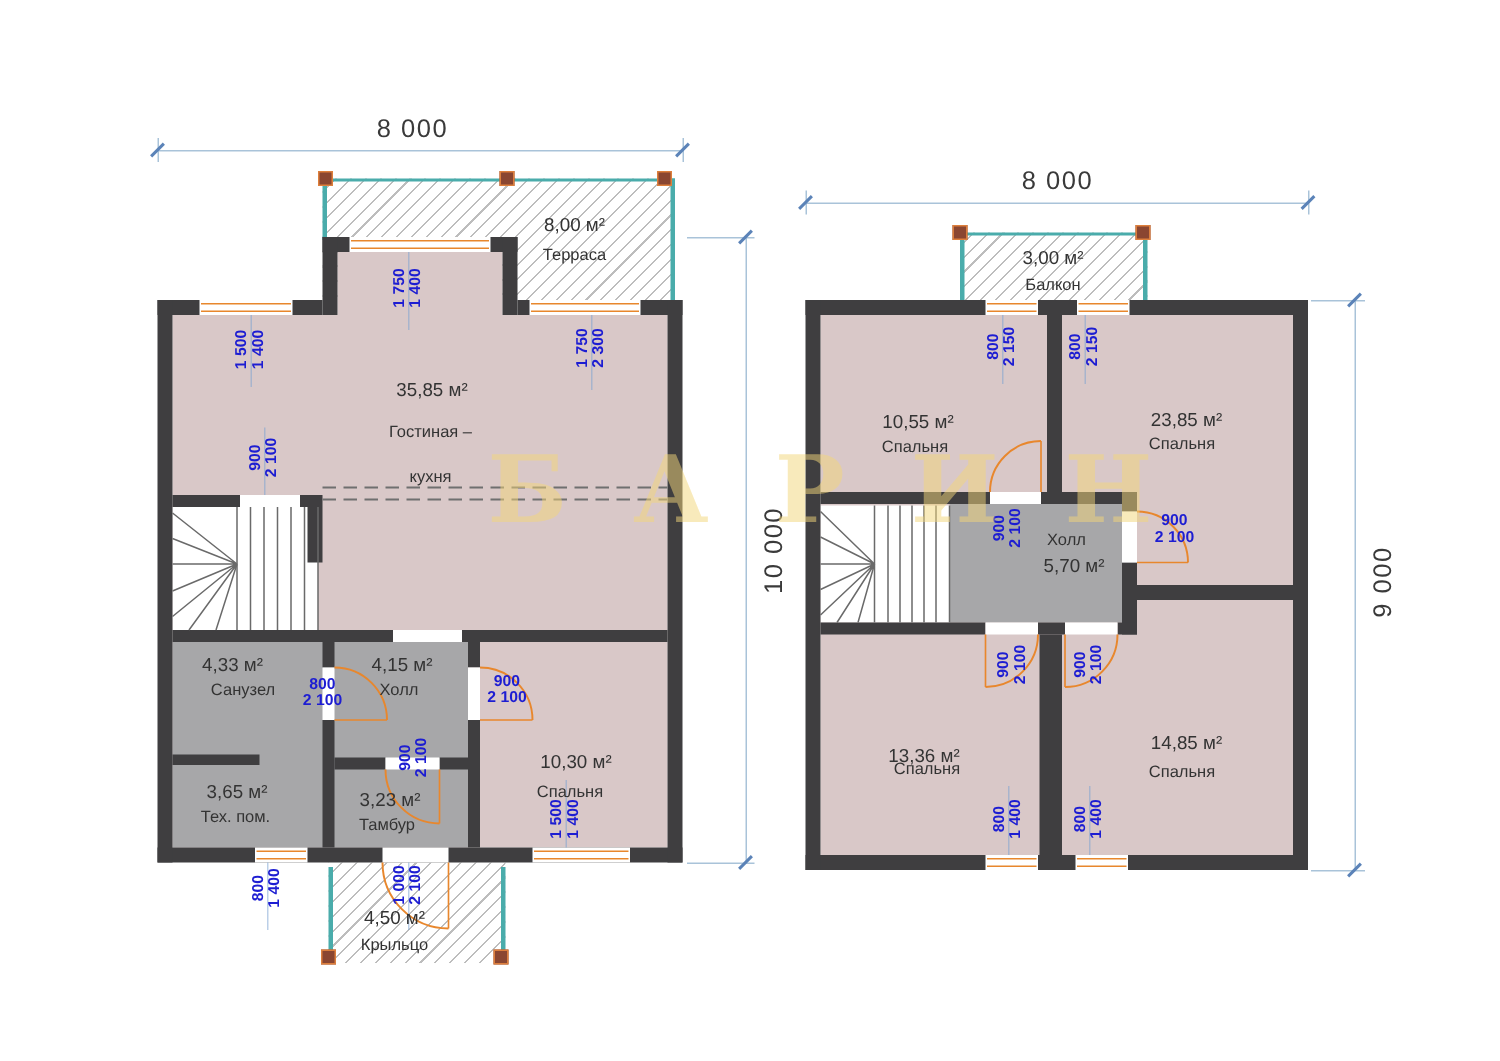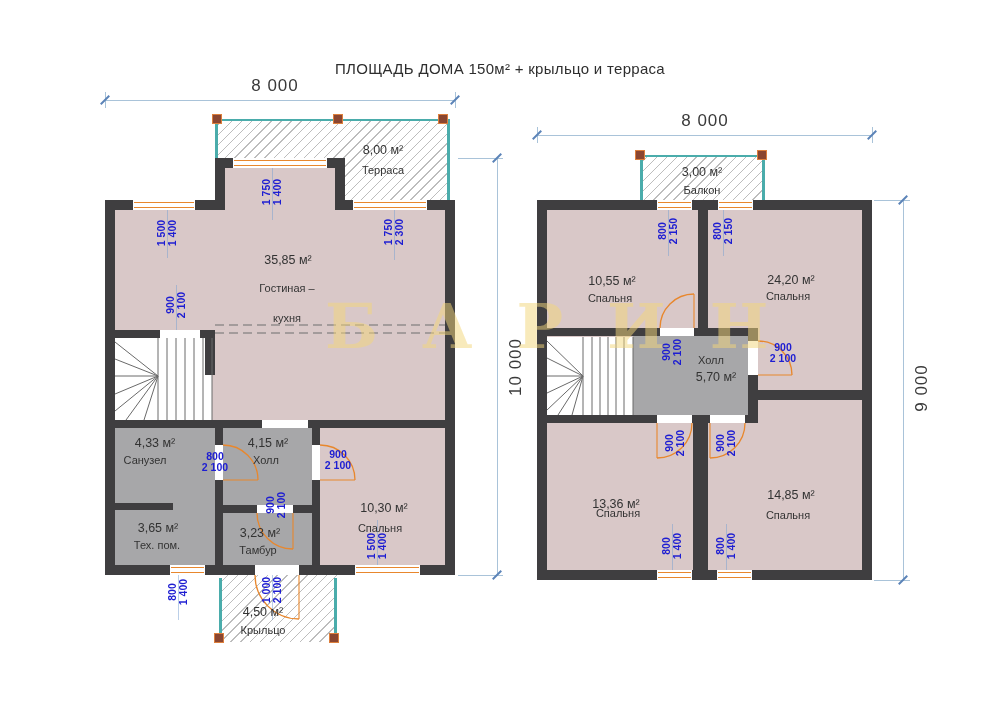--- a/index.html
+++ b/index.html
@@ -39,21 +39,20 @@
        color:var(--watermark);opacity:.5}
   #wm2{position:absolute;left:330px;top:378px;width:575px;text-align:center;z-index:4;pointer-events:none;
        font-family:"DejaVu Serif",serif;font-weight:700;font-size:19px;letter-spacing:11px;
        color:var(--watermark);opacity:.6}
 </style>
 </head>
 <body>
 
 <div id="stage">
 
-  <div id="title">ПЛОЩАДЬ ДОМА 150м² + крыльцо и терраса</div>
 
   <div class="plan" id="plan1" style="left:100px;top:80px;width:360px;height:600px">
 
     <div class="dline" style="left:5px;top:20px;width:350px;height:1px"></div>
     <div class="dline" style="left:5px;top:12px;width:1px;height:16px"></div>
     <div class="dline" style="left:355px;top:12px;width:1px;height:16px"></div>
     <div class="tick" style="left:5px;top:20px"></div>
     <div class="tick" style="left:355px;top:20px"></div>
     <div class="dimnum" style="left:175px;top:6px">8 000</div>
 
@@ -175,21 +174,21 @@
         <span>1 000</span>
         <span>2 100</span>
       </div>
 
     <div class="rarea" style="left:283px;top:70px">8,00 м²</div>
     <div class="rname" style="left:283px;top:90px">Терраса</div>
     <div class="rarea" style="left:188px;top:180px">35,85 м²</div>
     <div class="rname" style="left:187px;top:208px">Гостиная –</div>
     <div class="rname" style="left:187px;top:238px">кухня</div>
     <div class="rarea" style="left:55px;top:363px">4,33 м²</div>
-    <div class="rname" style="left:45px;top:380px">Санузел</div>
+    <div class="rname" style="left:62px;top:380px">Санузел</div>
     <div class="rarea" style="left:168px;top:363px">4,15 м²</div>
     <div class="rname" style="left:166px;top:380px">Холл</div>
     <div class="rarea" style="left:58px;top:448px">3,65 м²</div>
     <div class="rname" style="left:57px;top:465px">Тех. пом.</div>
     <div class="rarea" style="left:160px;top:453px">3,23 м²</div>
     <div class="rname" style="left:158px;top:470px">Тамбур</div>
     <div class="rarea" style="left:284px;top:428px">10,30 м²</div>
     <div class="rname" style="left:280px;top:448px">Спальня</div>
     <div class="rarea" style="left:163px;top:532px">4,50 м²</div>
     <div class="rname" style="left:163px;top:550px">Крыльцо</div>
@@ -291,21 +290,21 @@
       </div>
     <div class="dim vert" style="left:196px;top:436px">
         <span>800</span>
         <span>1 400</span>
       </div>
 
     <div class="rarea" style="left:172px;top:62px">3,00 м²</div>
     <div class="rname" style="left:172px;top:80px">Балкон</div>
     <div class="rarea" style="left:82px;top:171px">10,55 м²</div>
     <div class="rname" style="left:80px;top:188px">Спальня</div>
-    <div class="rarea" style="left:261px;top:170px">24,20 м²</div>
+    <div class="rarea" style="left:261px;top:170px">23,85 м²</div>
     <div class="rname" style="left:258px;top:186px">Спальня</div>
     <div class="rname" style="left:181px;top:250px">Холл</div>
     <div class="rarea" style="left:186px;top:267px">5,70 м²</div>
     <div class="rarea" style="left:86px;top:394px">13,36 м²</div>
     <div class="rname" style="left:88px;top:403px">Спальня</div>
     <div class="rarea" style="left:261px;top:385px">14,85 м²</div>
     <div class="rname" style="left:258px;top:405px">Спальня</div>
   </div>
 
   <div class="dline" style="left:497px;top:158px;width:1px;height:417px"></div>

